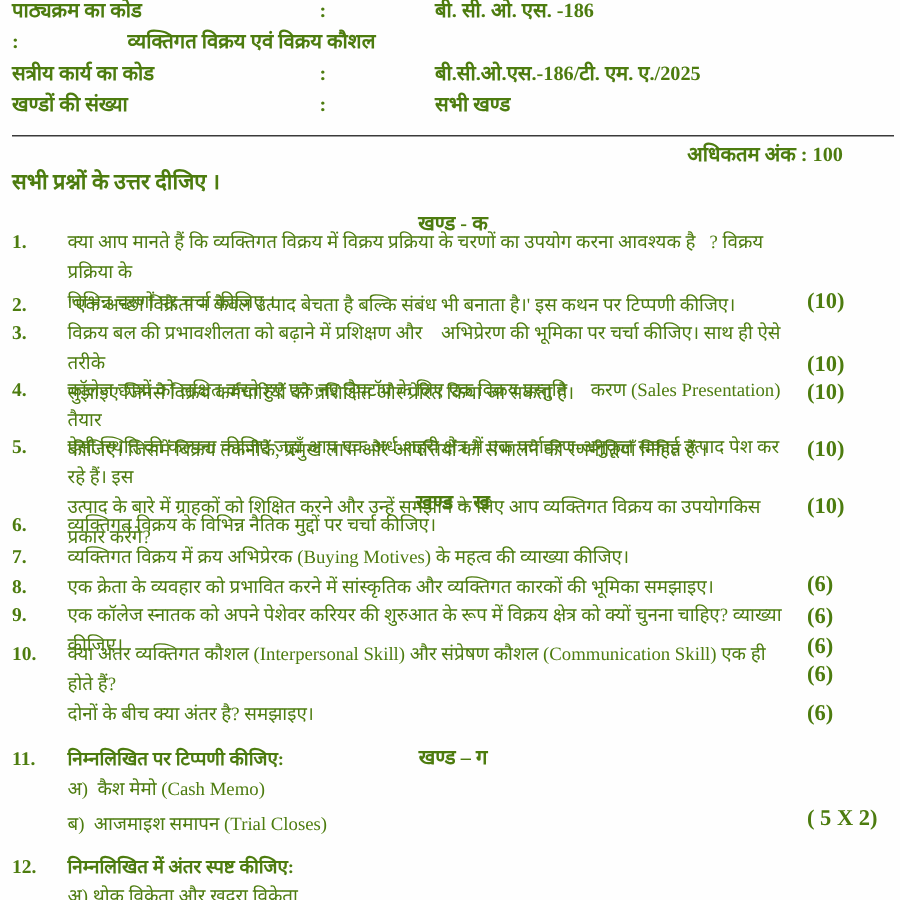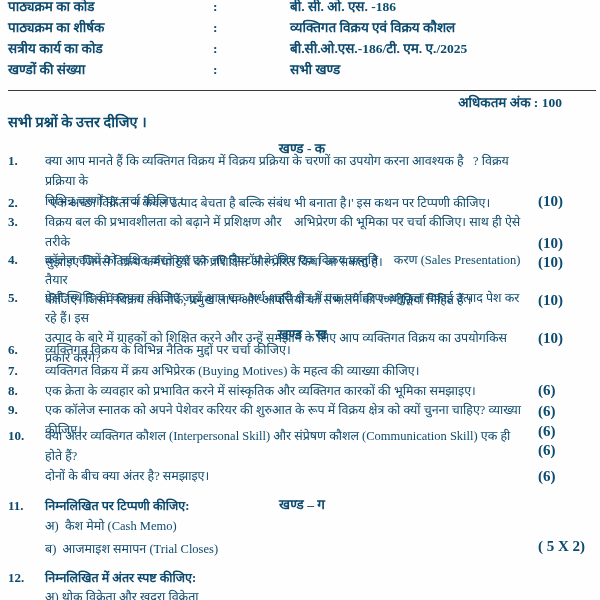--- a/index.html
+++ b/index.html
@@ -5,21 +5,21 @@
   html, body {
     margin: 0;
     padding: 0;
     background: #ffffff;
   }
   .page {
     position: relative;
     width: 600px;
     height: 600px;
     background: #fefefe;
-    color: #0c4a6e;
+    color: #4d7c0f;
     font-family: "Liberation Serif", "DejaVu Serif", serif;
     overflow: hidden;
   }
   .abs { position: absolute; left: 8px; right: 4px; }
 
   
   .meta-row { display: flex; font-weight: bold; font-size: 13.5px; line-height: 20px; }
   .meta-label { flex: 0 0 205px; }
   .meta-colon { flex: 0 0 77px; }
   .meta-value { flex: 1; }
@@ -55,21 +55,20 @@
 <body>
 
 <div class="page">
 
   <div class="abs meta-row" style="top:-3px">
     <span class="meta-label">पाठ्यक्रम का कोड</span>
     <span class="meta-colon">:</span>
     <span class="meta-value">बी. सी. ओ. एस. -186</span>
   </div>
   <div class="abs meta-row" style="top:18px">
-    <span class="meta-label">पाठ्यक्रम का शीर्षक</span>
     <span class="meta-colon">:</span>
     <span class="meta-value">व्यक्तिगत विक्रय एवं विक्रय कौशल</span>
   </div>
   <div class="abs meta-row" style="top:39px">
     <span class="meta-label">सत्रीय कार्य का कोड</span>
     <span class="meta-colon">:</span>
     <span class="meta-value">बी.सी.ओ.एस.-186/टी. एम. ए./2025</span>
   </div>
   <div class="abs meta-row" style="top:60px">
     <span class="meta-label">खण्डों की संख्या</span>

